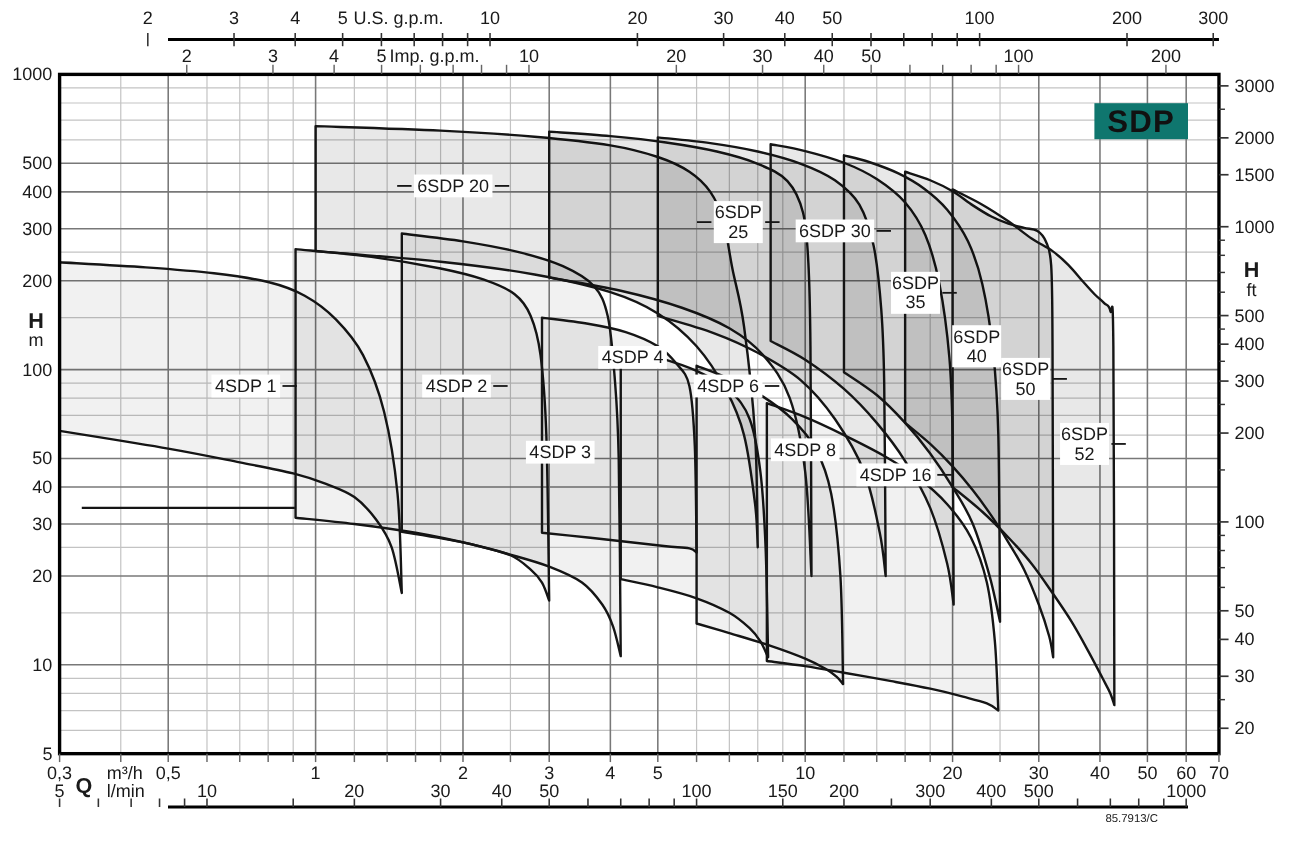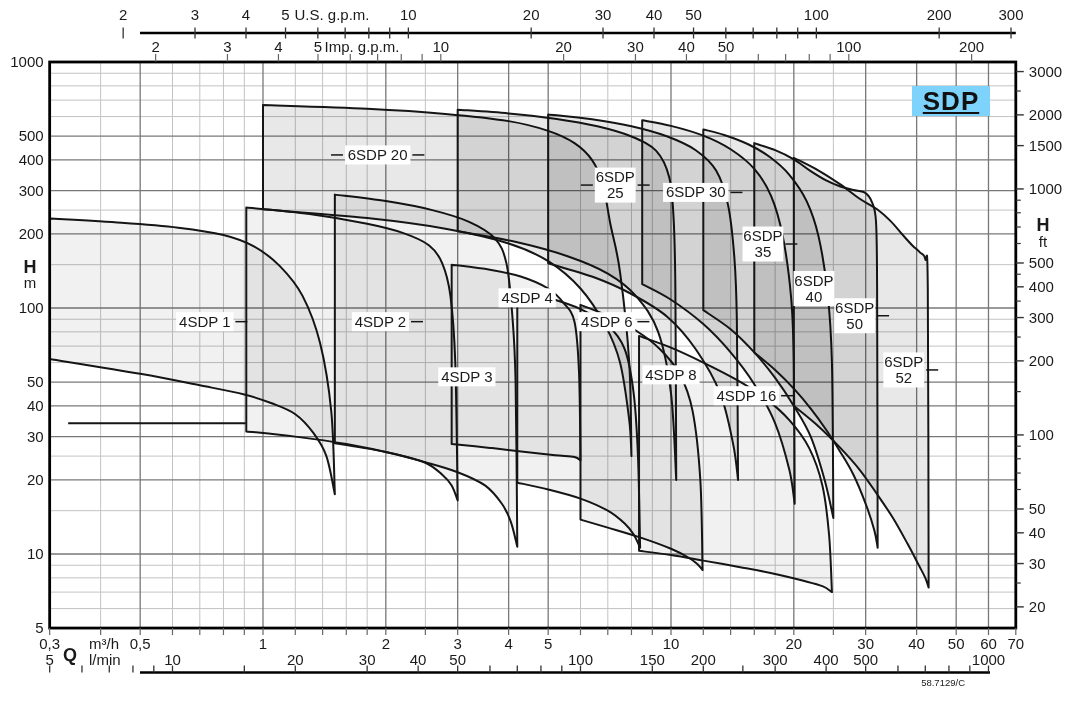--- a/index.html
+++ b/index.html
@@ -1,21 +1,21 @@
 <!DOCTYPE html>
 <html><head>
 <meta charset="utf-8">
 <style>
   html,body{margin:0;padding:0;background:#fff;}
   .page{position:relative;width:1087px;height:704px;background:#ffffff;overflow:hidden;
         font-family:"Liberation Sans", sans-serif;}
   svg{position:absolute;left:0;top:0;}
-  .sdp-title{position:absolute;left:912px;top:86px;width:78px;height:30px;background:#7dd3fc;
+  .sdp-title{position:absolute;left:912px;top:86px;width:78px;height:30px;background:#0f766e;
              font-weight:bold;font-size:26px;line-height:30px;text-align:center;color:#111;
-             letter-spacing:1px;text-decoration:underline;}
+             letter-spacing:1px;}
   .doc-code{position:absolute;left:890px;top:677px;width:75px;font-size:9.5px;color:#222;
             text-align:right;}
 </style>
 </head>
 <body>
 
 <div class="page">
   <svg id="chart" width="1087" height="704" viewBox="0 0 1087 704">
       <defs>
         <clipPath id="plotclip">
@@ -394,14 +394,14 @@
         <text x="703.3055940034881" y="664.5" fill="#1a1a1a" font-size="15" text-anchor="middle" font-weight="normal" font-family="&quot;Liberation Sans&quot;, sans-serif">200</text>
         <text x="775.1508276982061" y="664.5" fill="#1a1a1a" font-size="15" text-anchor="middle" font-weight="normal" font-family="&quot;Liberation Sans&quot;, sans-serif">300</text>
         <text x="826.1258322343924" y="664.5" fill="#1a1a1a" font-size="15" text-anchor="middle" font-weight="normal" font-family="&quot;Liberation Sans&quot;, sans-serif">400</text>
         <text x="865.6651175416795" y="664.5" fill="#1a1a1a" font-size="15" text-anchor="middle" font-weight="normal" font-family="&quot;Liberation Sans&quot;, sans-serif">500</text>
         <text x="988.4853557725837" y="664.5" fill="#1a1a1a" font-size="15" text-anchor="middle" font-weight="normal" font-family="&quot;Liberation Sans&quot;, sans-serif">1000</text>
         <text x="89" y="664.5" fill="#1a1a1a" font-size="15" text-anchor="start" font-weight="normal" font-family="&quot;Liberation Sans&quot;, sans-serif">l/min</text>
         <text x="70" y="661" fill="#1a1a1a" font-size="18" text-anchor="middle" font-weight="bold" font-family="&quot;Liberation Sans&quot;, sans-serif">Q</text>
       </g>
     </svg>
   <div class="sdp-title">SDP</div>
-  <div class="doc-code">58.7129/C</div>
+  <div class="doc-code">85.7913/C</div>
 </div>
 
 </body></html>

